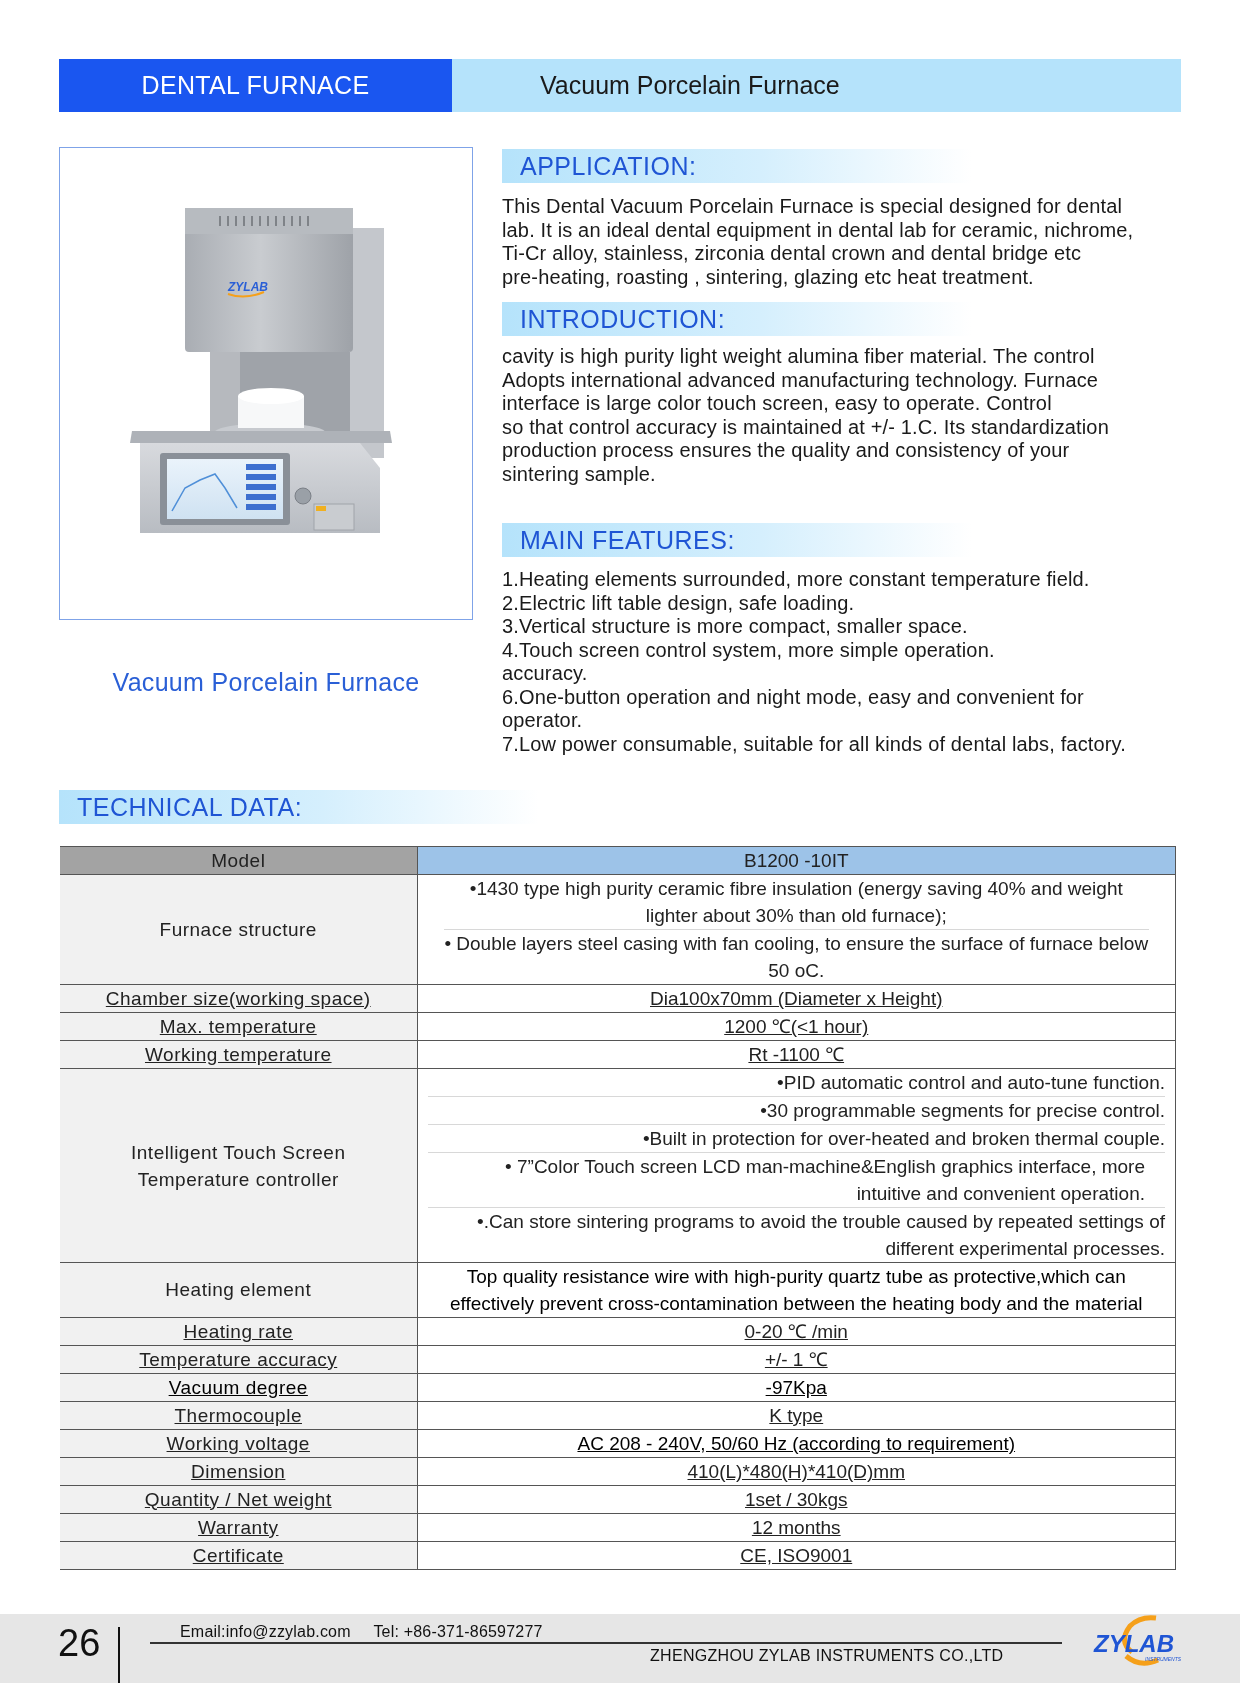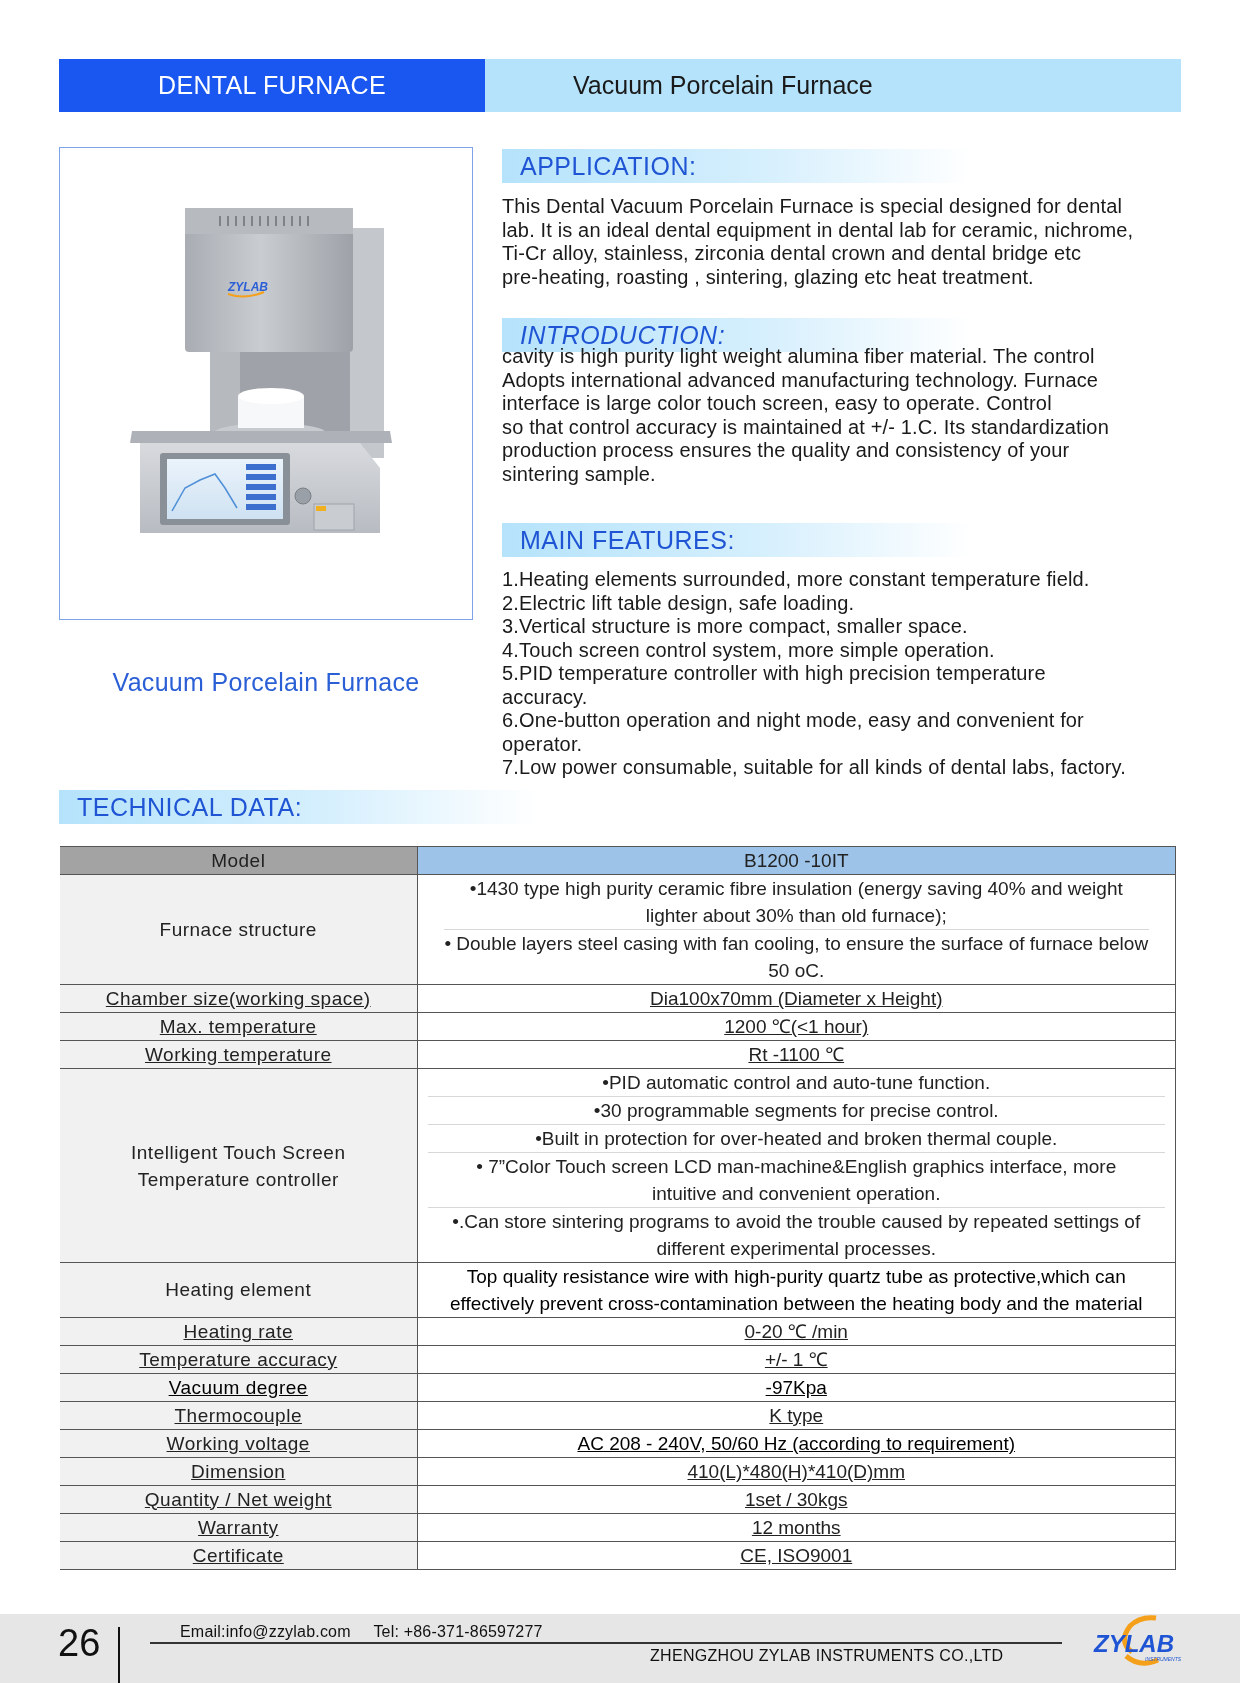--- a/index.html
+++ b/index.html
@@ -1,32 +1,32 @@
 <!DOCTYPE html>
 <html><head>
 <meta charset="utf-8">
 <style>
   * { box-sizing: border-box; margin: 0; padding: 0; }
   html, body { width: 1240px; height: 1683px; background: #ffffff; overflow: hidden; }
   body { position: relative; font-family: "Liberation Sans", sans-serif; color: #1a1a1a; }
 
   
   .banner { position: absolute; left: 59px; top: 59px; width: 1122px; height: 53px; display: flex; }
-  .banner-left { width: 426px; height: 100%; background: #1a56f0; color: #fff; font-size: 25px; display: flex; align-items: center; justify-content: center; letter-spacing: 0.3px; }
+  .banner-left { width: 393px; height: 100%; background: #1a56f0; color: #fff; font-size: 25px; display: flex; align-items: center; justify-content: center; letter-spacing: 0.3px; }
   .banner-right { flex: 1; height: 100%; background: #b5e3fb; color: #1a1a1a; font-size: 25px; display: flex; align-items: center; padding-left: 88px; }
 
   
   .photo-frame { position: absolute; left: 59px; top: 147px; width: 414px; height: 473px; border: 1.5px solid #7fa3e8; background: #fff; }
   .photo-frame svg { position: absolute; left: 0; top: 0; }
   .photo-caption { position: absolute; left: 59px; top: 668px; width: 414px; text-align: center; color: #2a5fd6; font-size: 25px; letter-spacing: 0.3px; }
 
   
   .sec-head { position: absolute; height: 34px; background: linear-gradient(to right, #b5e3fb 0%, #d5effd 55%, rgba(255,255,255,0) 100%); color: #1f55d4; font-size: 25px; display: flex; align-items: center; padding-left: 18px; letter-spacing: 0.5px; }
   .sec-app { left: 502px; top: 149px; width: 470px; }
-  .sec-intro { left: 502px; top: 318px; width: 470px; font-style: italic; }
+  .sec-intro { left: 502px; top: 302px; width: 470px; }
   .sec-feat { left: 502px; top: 523px; width: 470px; }
   .sec-tech { left: 59px; top: 790px; width: 480px; height: 34px; padding-left: 18px; }
 
   .para { position: absolute; left: 502px; width: 710px; font-size: 20px; line-height: 23.5px; color: #1a1a1a; letter-spacing: 0.15px; }
   .para-app { top: 195px; }
   .para-intro { top: 345px; }
   .feat-list { position: absolute; left: 502px; top: 568px; width: 720px; font-size: 20px; line-height: 23.5px; list-style: none; letter-spacing: 0.15px; }
 
   
   .spec-table { position: absolute; left: 60px; top: 846px; width: 1116px; border-collapse: collapse; font-size: 19px; color: #222; }
@@ -144,21 +144,20 @@
   <div>production process ensures the quality and consistency of your</div>
   <div>sintering sample.</div>
 </div>
 
 <div class="sec-head sec-feat">MAIN FEATURES:</div>
 <ul class="feat-list">
   <li>1.Heating elements surrounded, more constant temperature field.</li>
   <li>2.Electric lift table design, safe loading.</li>
   <li>3.Vertical structure is more compact, smaller space.</li>
   <li>4.Touch screen control system, more simple operation.</li>
-  <li>5.PID temperature controller with high precision temperature</li>
   <li>accuracy.</li>
   <li>6.One-button operation and night mode, easy and convenient for</li>
   <li>operator.</li>
   <li>7.Low power consumable, suitable for all kinds of dental labs, factory.</li>
 </ul>
 
 <div class="sec-head sec-tech">TECHNICAL DATA:</div>
 
 <table class="spec-table">
   <tbody>
@@ -183,21 +182,21 @@
   </tr>
   <tr class="row">
     <td class="lab">Working temperature</td>
     <td class="val">Rt -1100 ℃</td>
   </tr>
   <tr>
     <td class="lab" style="line-height:27px;">
       <div>Intelligent Touch Screen</div>
       <div>Temperature controller</div>
     </td>
-    <td class="val" style="padding:0 10px;">
+    <td class="val" style="padding:0 10px;text-align:right;">
       <div class="sub">•PID automatic control and auto-tune function.</div>
       <div class="sub">•30 programmable segments for precise control.</div>
       <div class="sub">•Built in protection for over-heated and broken thermal couple.</div>
       <div class="sub" style="padding:0 20px;">• 7”Color Touch screen LCD man-machine&amp;English graphics interface, more intuitive and convenient operation.</div>
       <div class="sub">•.Can store sintering programs to avoid the trouble caused by repeated settings of different experimental processes.</div>
     </td>
   </tr>
   <tr>
     <td class="lab">Heating element</td>
     <td class="val dark" style="padding:0 8px;">Top quality resistance wire with high-purity quartz tube as protective,which can effectively prevent cross-contamination between the heating body and the material</td>

